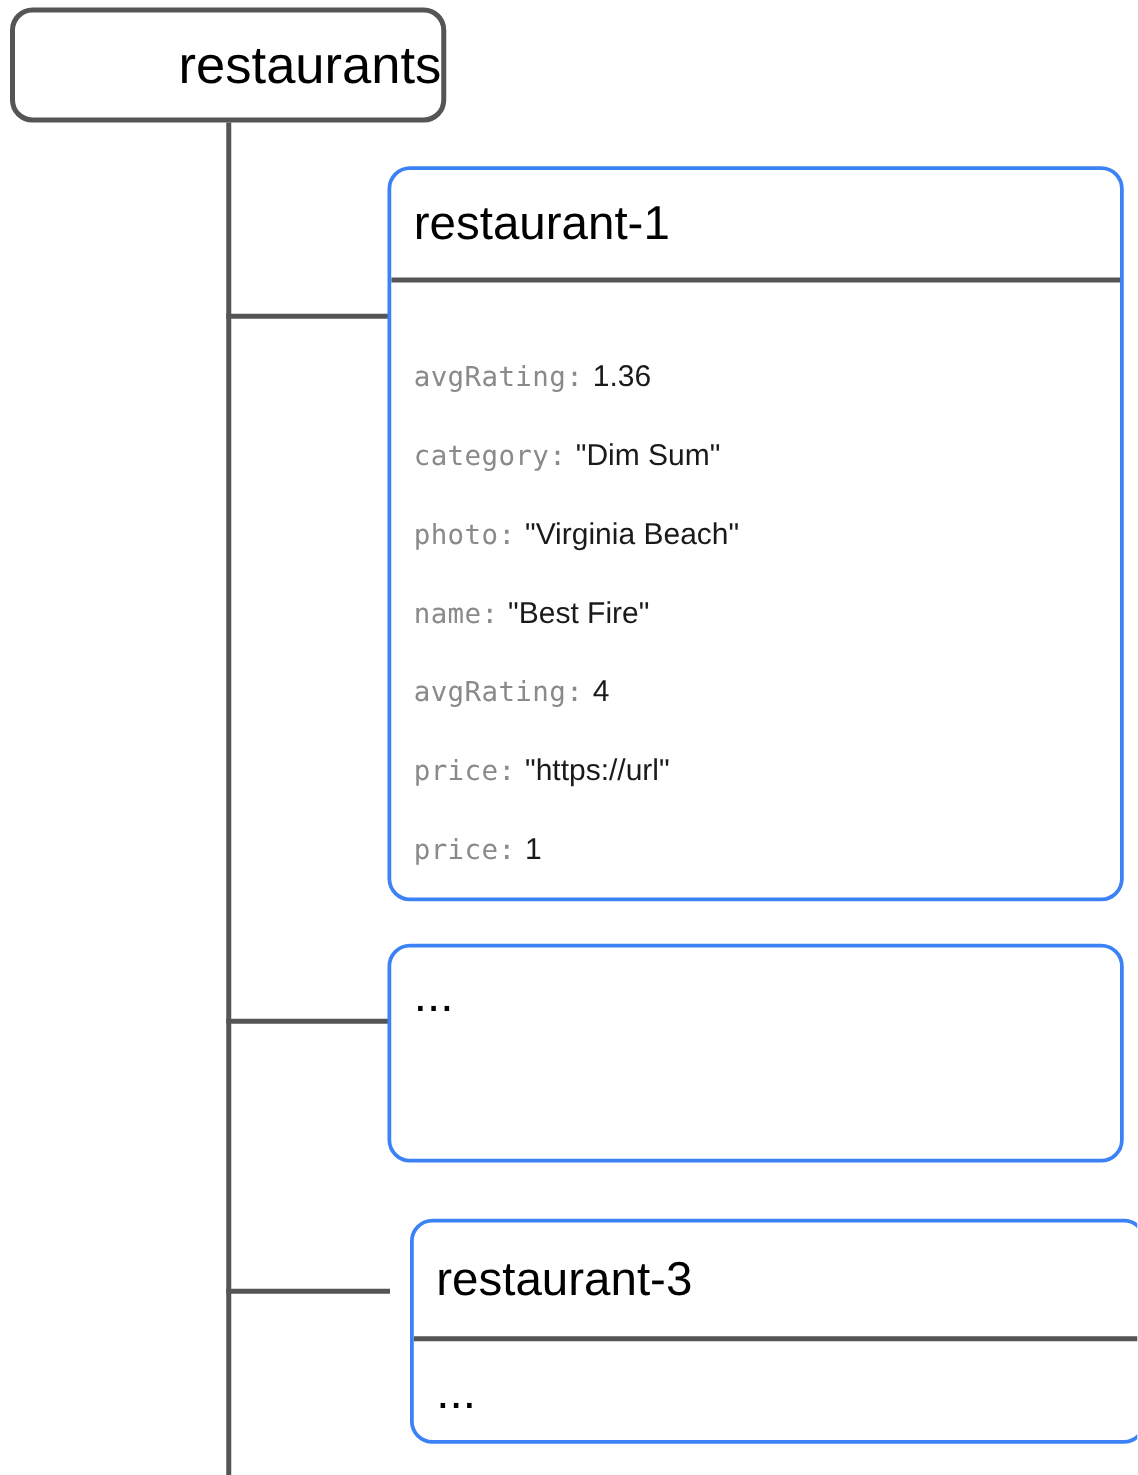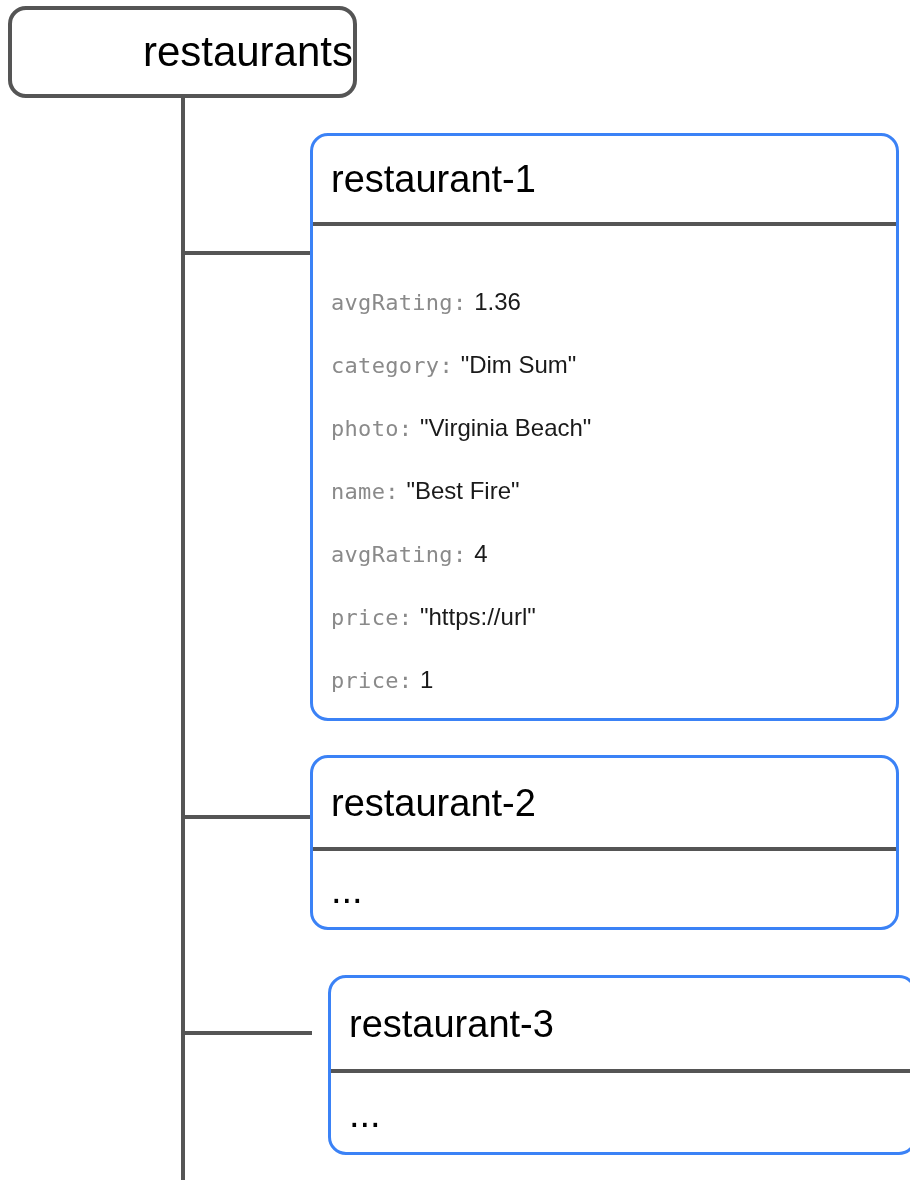--- a/index.html
+++ b/index.html
@@ -192,23 +192,20 @@
       <div class="field-row">
         <span class="field-key">price</span>
         <span class="field-sep">:</span>
         <span class="field-value">1</span>
       </div>
 
     </div>
   </div>
 
   <div class="doc-card" id="card-2">
-    <div class="doc-card-header">
-      <span class="doc-card-title">restaurant-2</span>
-    </div>
     <div class="ellipsis-body">
       <span class="ellipsis-text">...</span>
     </div>
   </div>
 
   <div class="doc-card" id="card-3">
     <div class="doc-card-header">
       <span class="doc-card-title">restaurant-3</span>
     </div>
     <div class="ellipsis-body">

